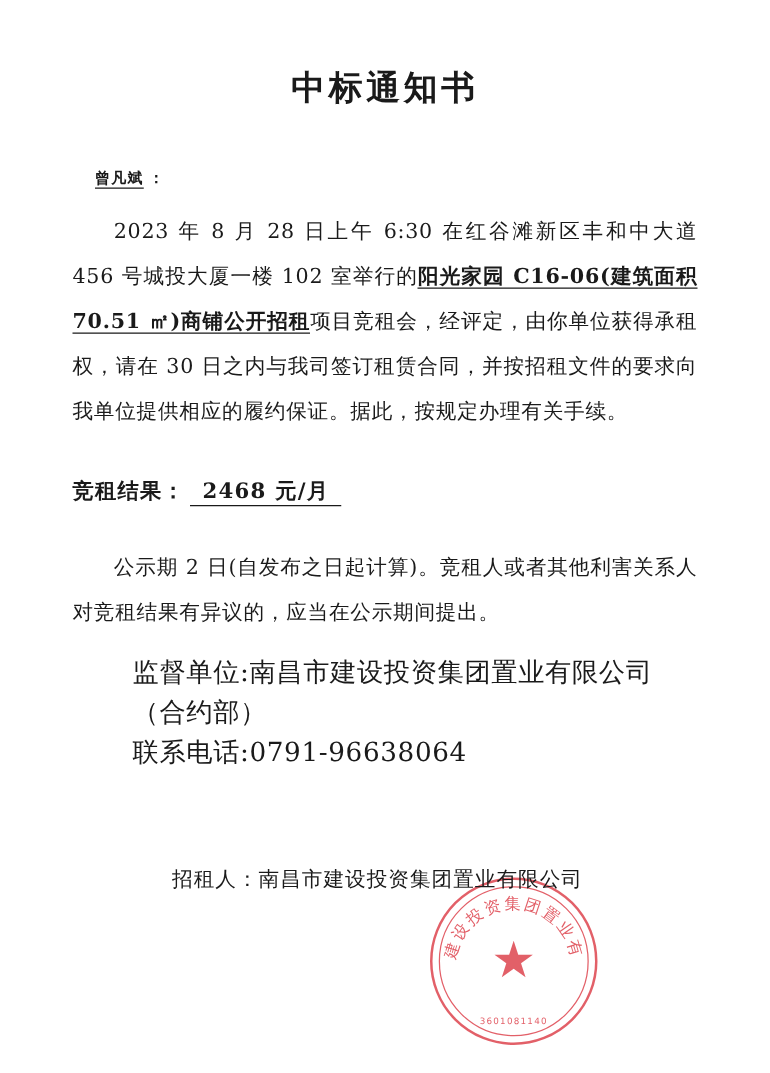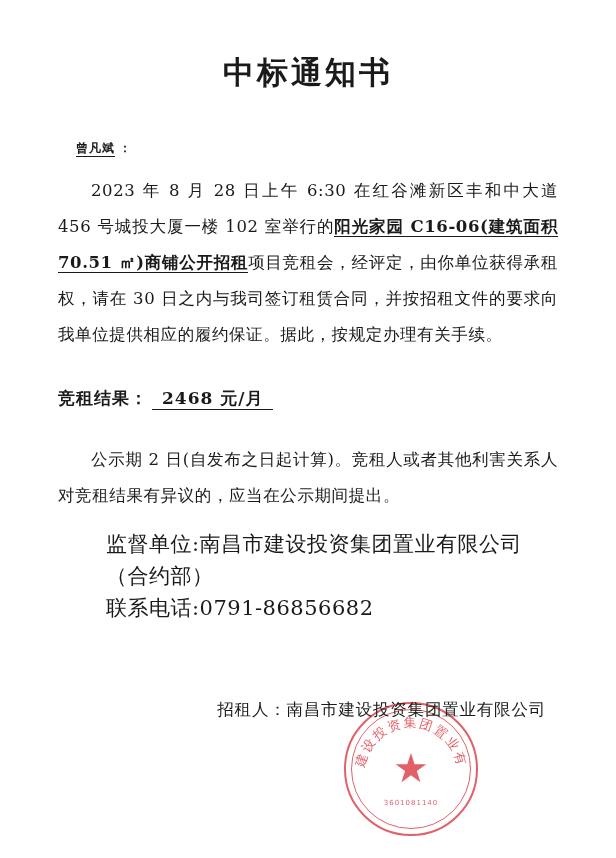--- a/index.html
+++ b/index.html
@@ -17,21 +17,21 @@
   }
   .page {
     position: relative;
     width: 616px;
     height: 858px;
     box-sizing: border-box;
     padding: 0 58px;
   }
   .doc-title {
     text-align: center;
-    font-size: 31px;
+    font-size: 27px;
     font-weight: bold;
     letter-spacing: 3px;
     margin-top: 52px;
     font-family: "DejaVu Serif", "Liberation Serif", serif;
   }
   .recipient {
     margin-top: 46px;
     margin-left: 18px;
     font-size: 12px;
     font-weight: bold;
@@ -80,21 +80,21 @@
     font-size: 21px;
     line-height: 32px;
     letter-spacing: 0.5px;
     padding-left: 48px;
   }
   .signature {
     margin-top: 66px;
     font-size: 16.5px;
     line-height: 40px;
     letter-spacing: 0.8px;
-    text-align: right;
+    text-align: center;
     padding-right: 12px;
     position: relative;
     z-index: 3;
   }
   .signature .sig-line2 {
     padding-right: 22px;
   }
   
   .seal {
     position: absolute;
@@ -127,21 +127,21 @@
     position: absolute;
     left: 0;
     top: 0;
     width: 130px;
     height: 130px;
   }
   .seal .seal-bottom-text {
     position: absolute;
     left: 0;
     right: 0;
-    bottom: 27px;
+    bottom: 13px;
     text-align: center;
     color: #d8232f;
     font-size: 7px;
     letter-spacing: 1px;
     font-family: "DejaVu Sans", "Liberation Sans", sans-serif;
   }
   .seal svg text {
     fill: #d8232f;
     font-size: 13px;
     font-family: "DejaVu Serif", "Liberation Serif", serif;
@@ -164,21 +164,21 @@
   </div>
 
   <div class="result-line">
     <span>竞租结果：</span><span class="value">2468 元/月</span>
   </div>
 
   <div class="notice-para">公示期 2 日(自发布之日起计算)。竞租人或者其他利害关系人对竞租结果有异议的，应当在公示期间提出。</div>
 
   <div class="contact-block">
     <div>监督单位:南昌市建设投资集团置业有限公司（合约部）</div>
-    <div>联系电话:0791-86856682</div>
+    <div>联系电话:0791-96638064</div>
   </div>
 
   <div class="seal">
     <div class="seal-inner"></div>
     <div class="seal-top-text">
       <svg viewBox="0 0 130 130" width="130" height="130" aria-hidden="true">
         <defs>
           <path id="arc" d="M 18,70 A 47,47 0 0 1 112,70"></path>
         </defs>
         <text>

